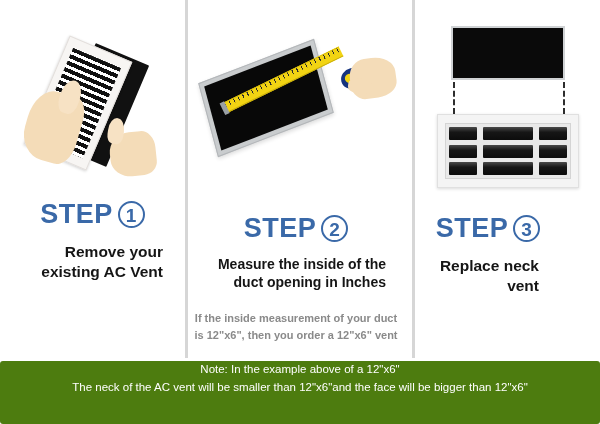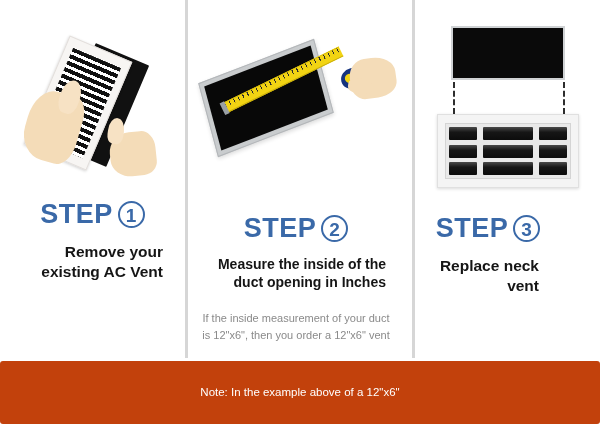--- a/index.html
+++ b/index.html
@@ -89,36 +89,36 @@
   }
   .col-2 .step-title { font-size: 14px; }
 
   .step-sub {
     text-align: center;
     font-size: 11px;
     color: #8a8a8a;
     line-height: 1.5;
     margin-top: 18px;
     padding: 0 6px;
+    font-weight: bold;
   }
 
   
   .note-banner {
     position: absolute;
     left: 0;
     top: 361px;
     width: 600px;
     height: 63px;
-    background: #c2410c;
+    background: #4d7c0f;
     border-radius: 3px;
     box-sizing: border-box;
     display: flex;
-    flex-direction: row;
+    flex-direction: column;
     align-items: center;
-    justify-content: center;
   }
   .note-line {
     color: #ffffff;
     font-size: 11.5px;
     line-height: 1.55;
     text-align: center;
     white-space: nowrap;
   }
 
   
@@ -445,15 +445,16 @@
       </div>
     </div>
     <div class="step-head">
       <span class="step-word">STEP</span><span class="step-num">3</span>
     </div>
     <div class="step-title">Replace neck vent</div>
   </div>
 
   <div class="note-banner">
     <div class="note-line">Note: In the example above of a 12"x6"</div>
+    <div class="note-line">The neck of the AC vent will be smaller than 12"x6"and the face will be bigger than 12"x6"</div>
   </div>
 
 </div>
 
 </body></html>

